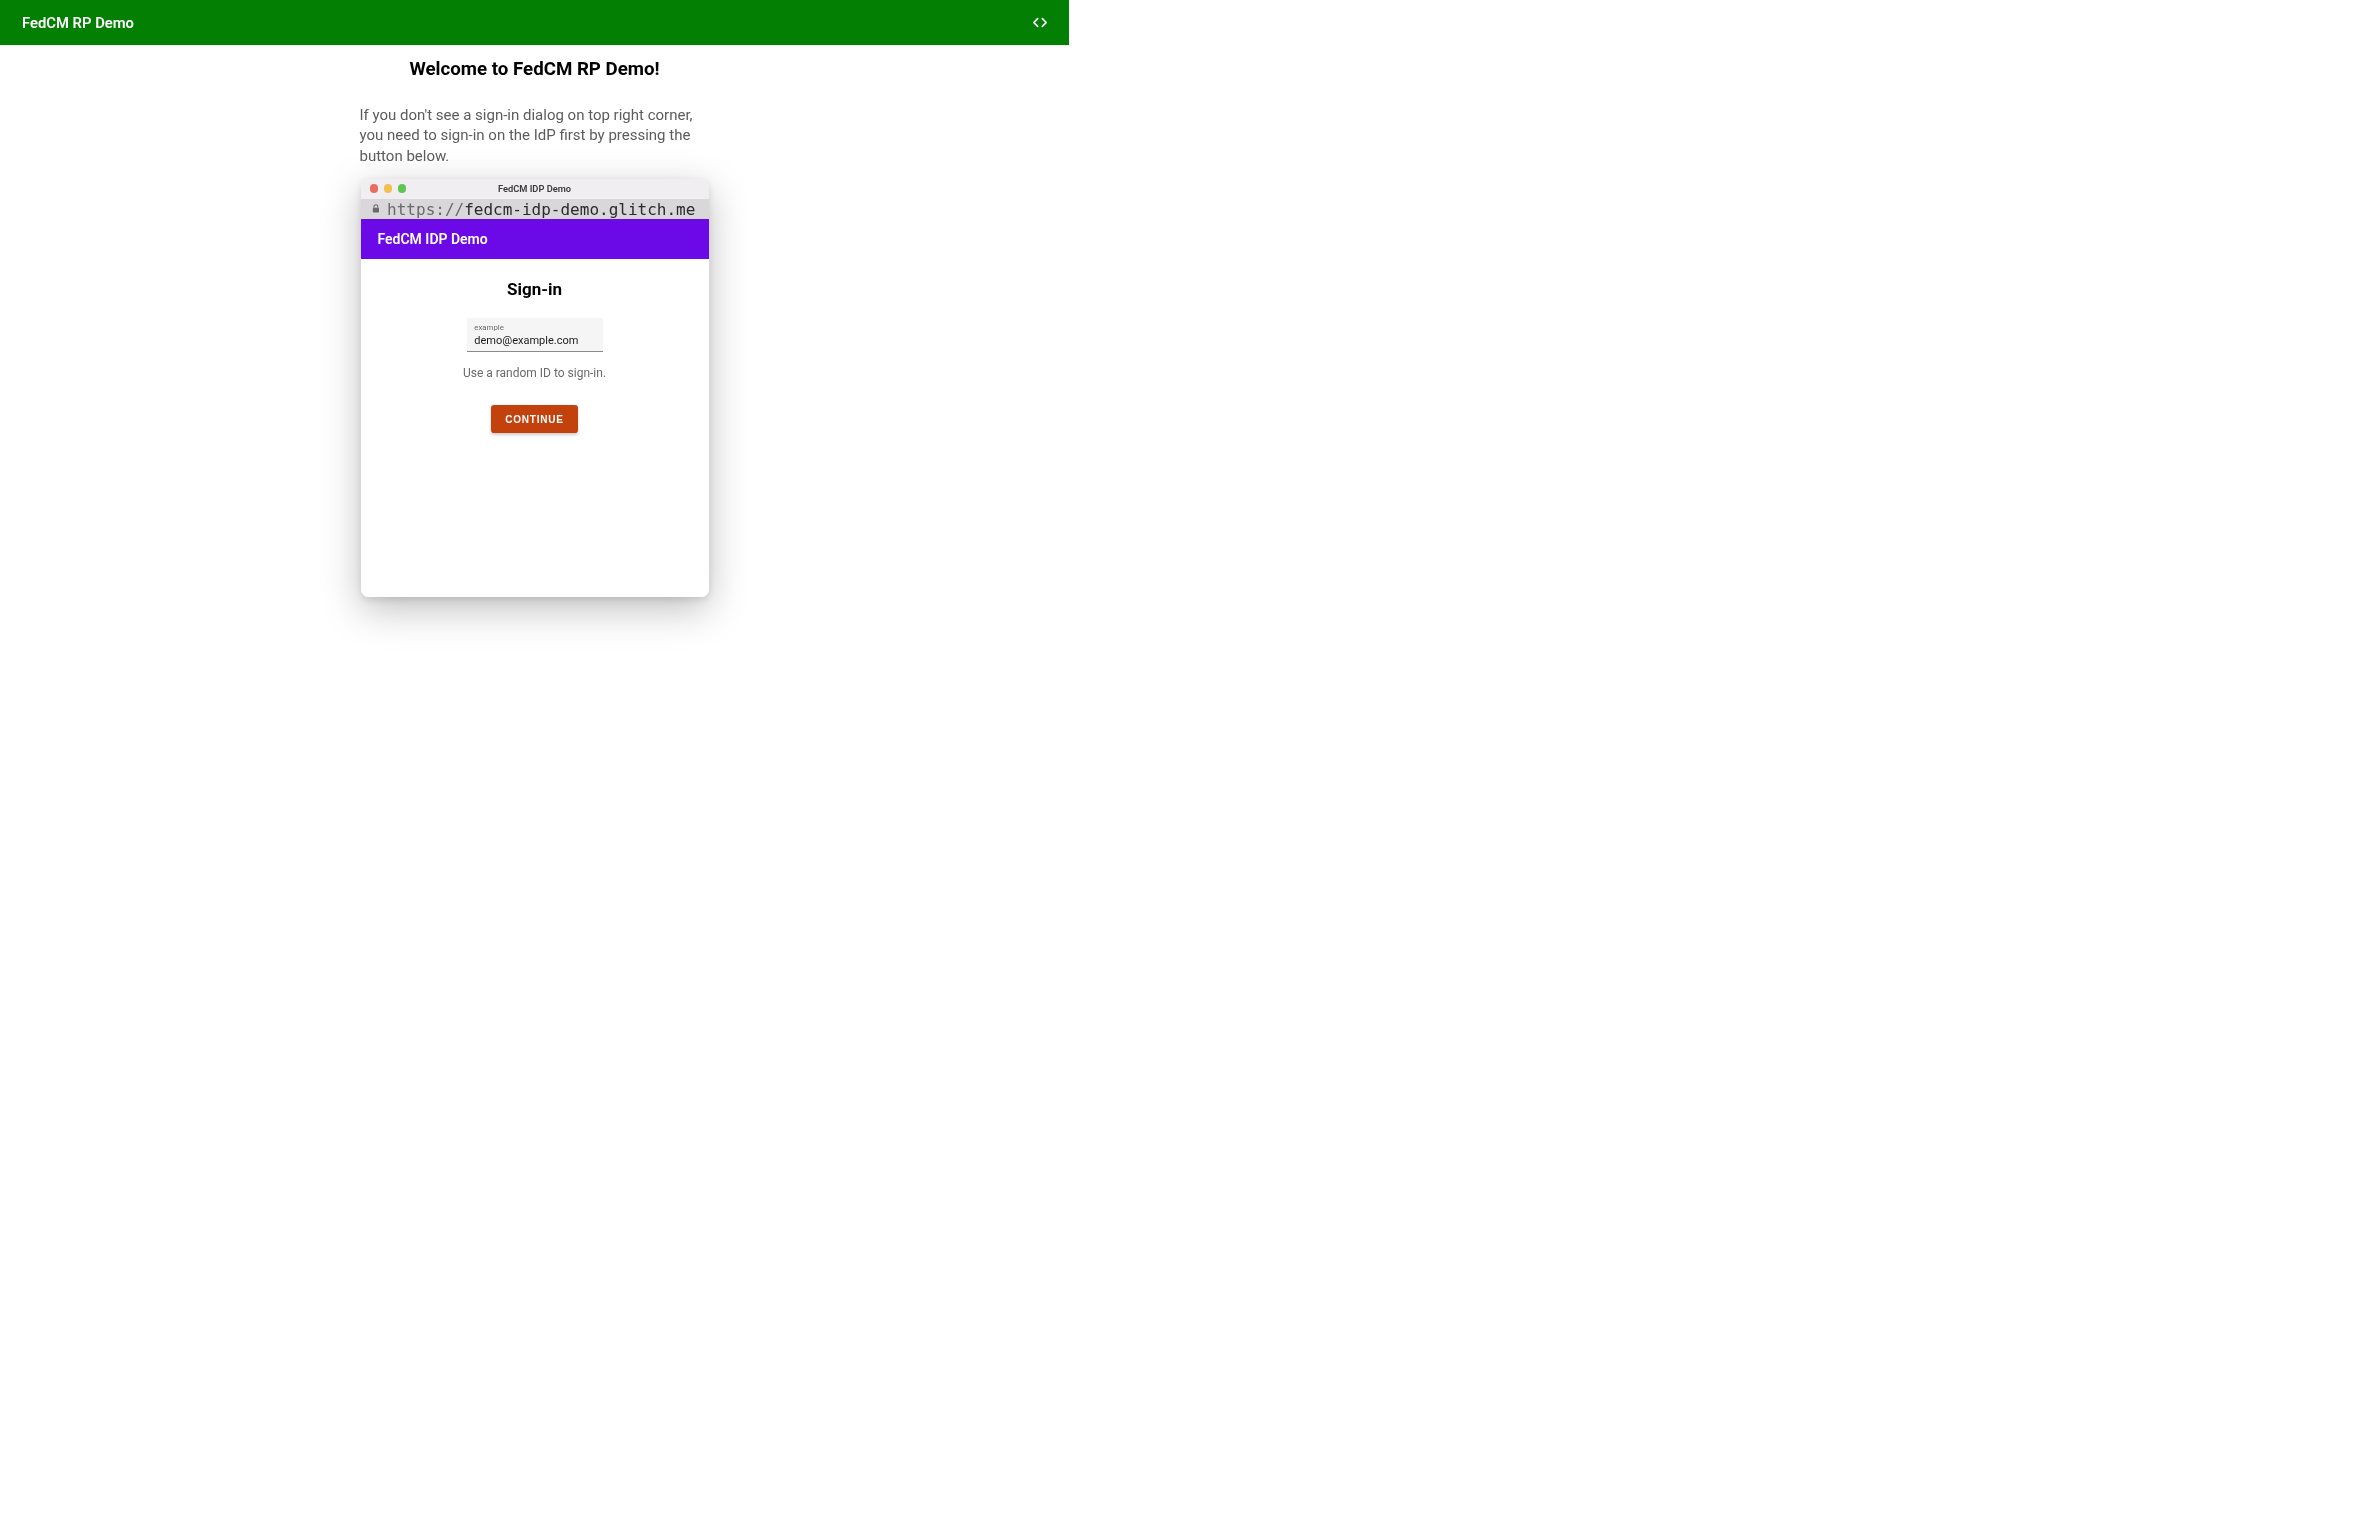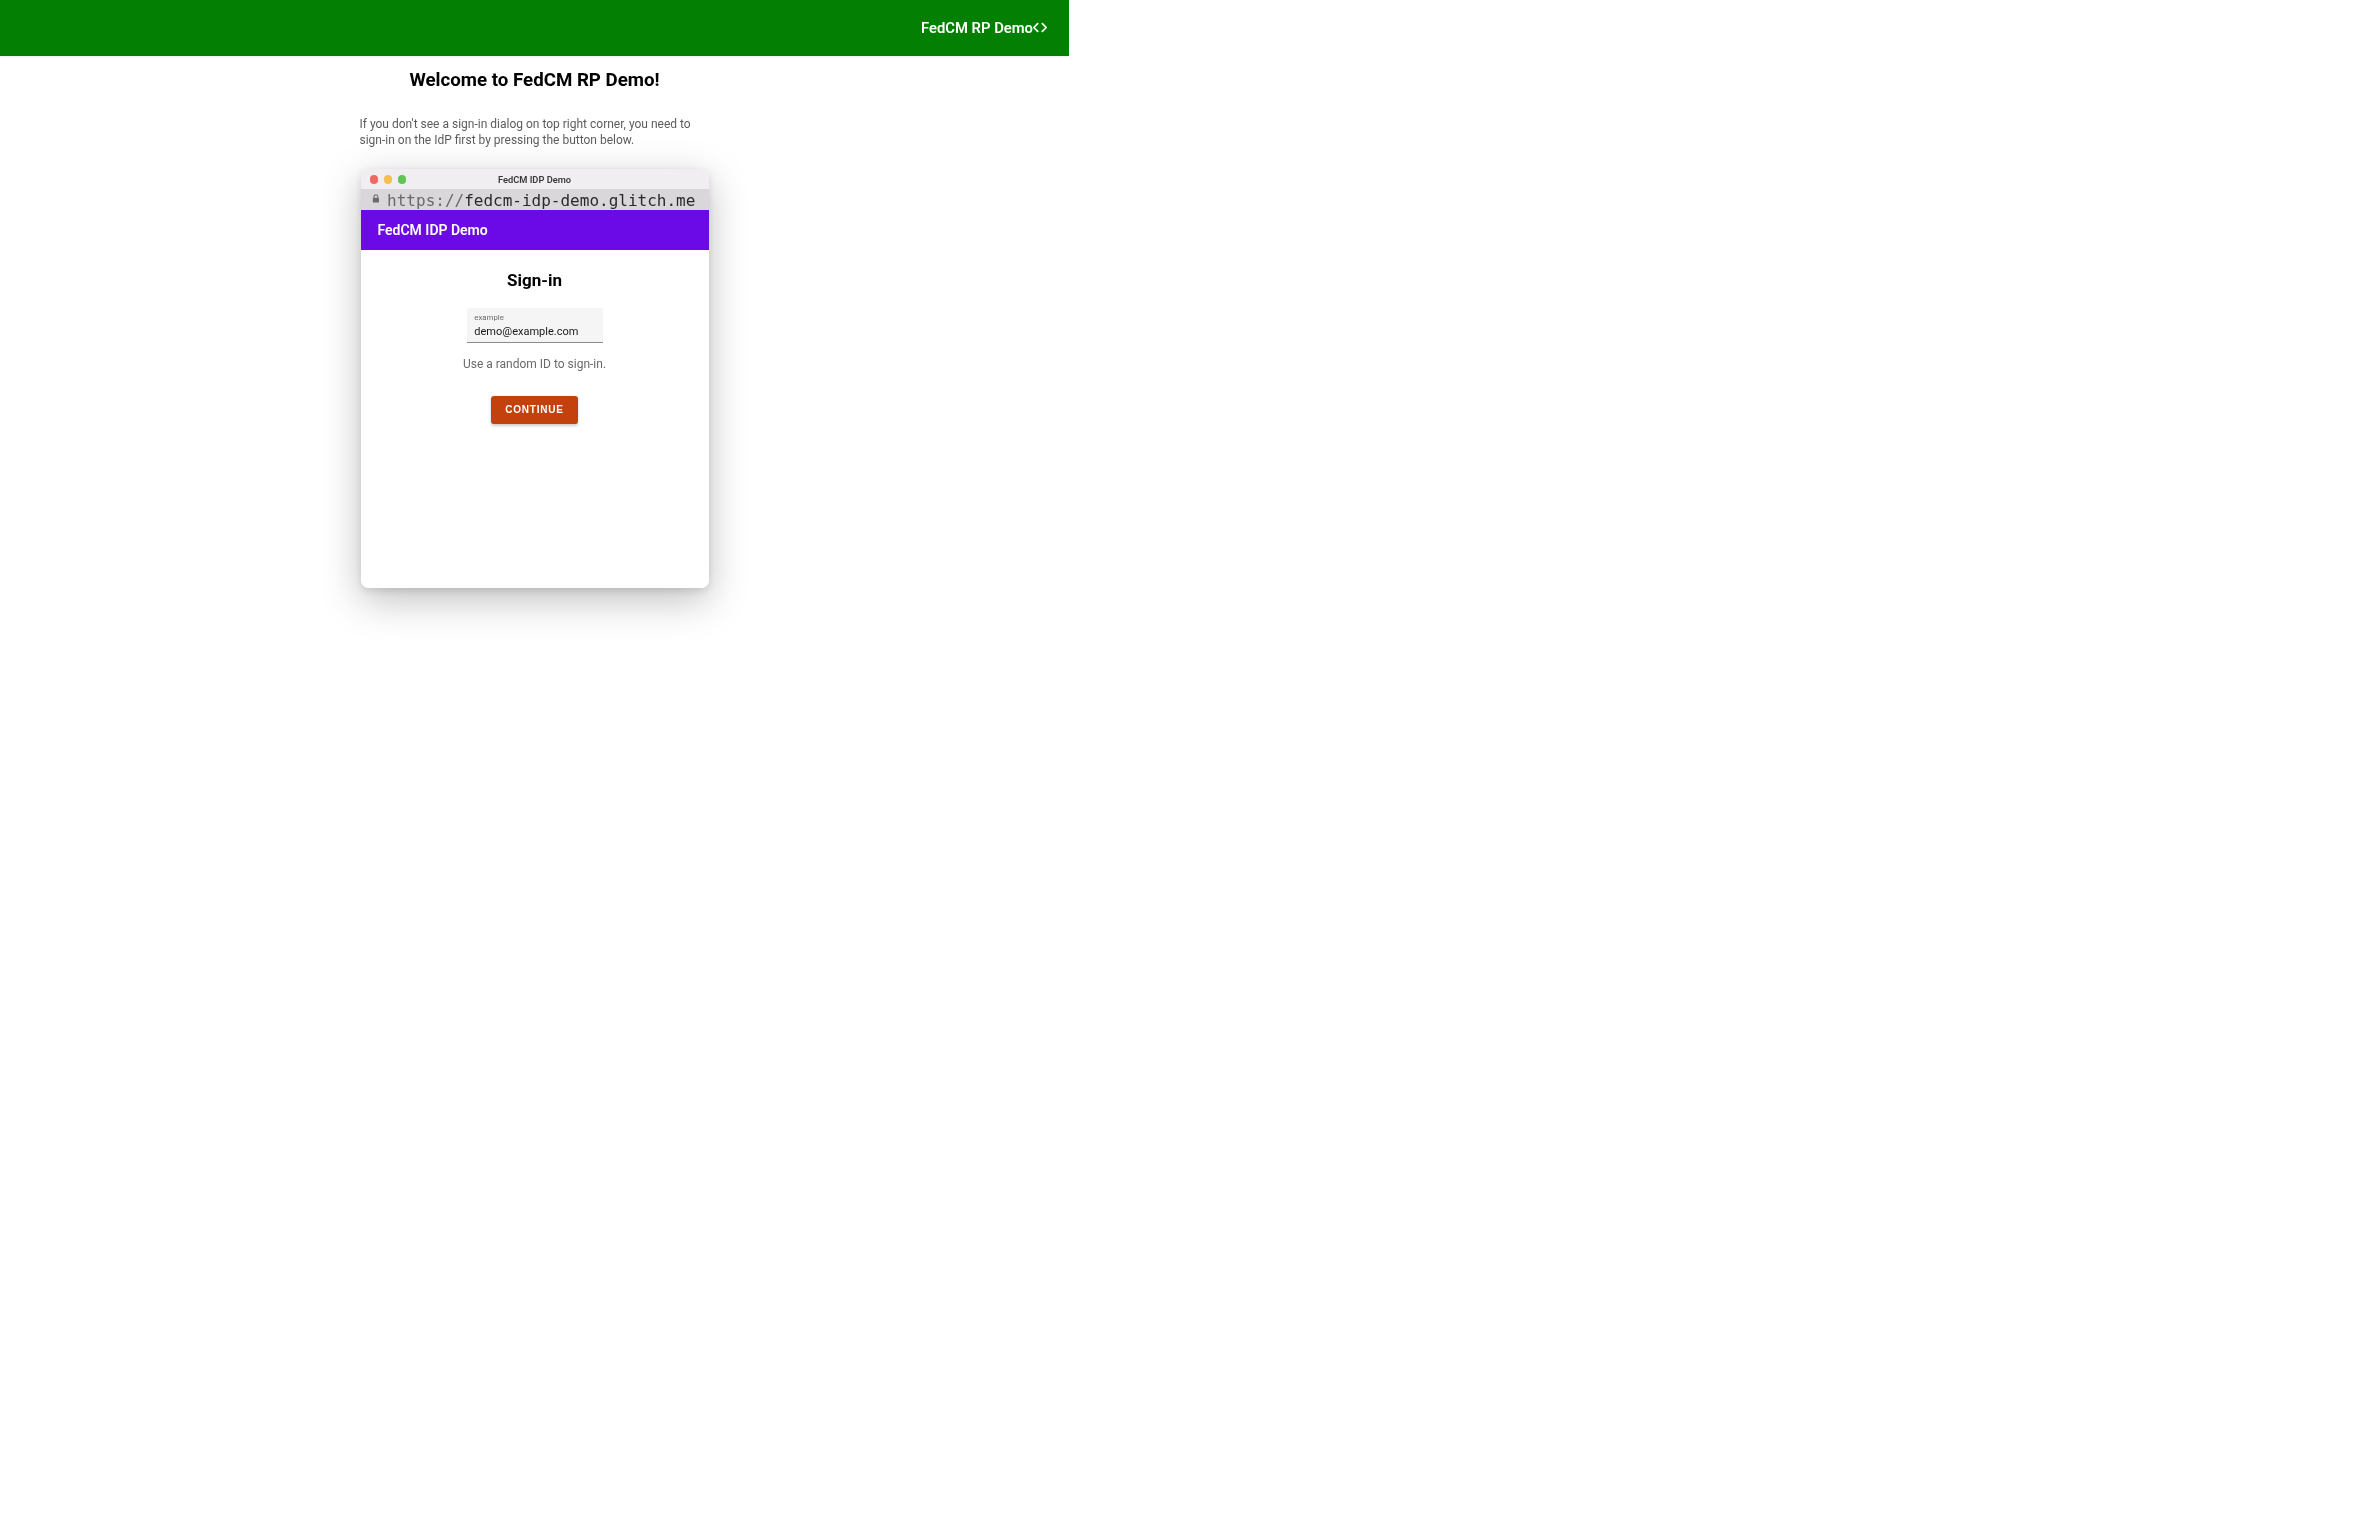--- a/index.html
+++ b/index.html
@@ -11,24 +11,24 @@
     body {
       font-family: -apple-system, BlinkMacSystemFont, "Segoe UI", Roboto, Helvetica, Arial, sans-serif;
       background: #ffffff;
       width: 1069px;
       height: 689px;
       overflow: hidden;
     }
     
     .top-bar {
       background: #038003;
-      height: 56px;
-      display: flex;
-      align-items: center;
-      justify-content: flex-end;
+      height: 45px;
+      display: flex;
+      align-items: center;
+      justify-content: space-between;
       padding: 0 22px;
       box-shadow: 0 0.8px 2.3px rgba(0,0,0,0.1);
     }
     
     .top-bar-title {
       color: #ffffff;
       font-size: 14.8px;
       font-weight: 600;
     }
     
@@ -45,25 +45,25 @@
     }
     
     .page-title {
       font-size: 18.7px;
       font-weight: 700;
       color: #000000;
       margin-bottom: 25px;
     }
     
     .instruction-text {
-      font-size: 12px;
+      font-size: 15px;
       color: #5c5c5c;
       text-align: left;
       width: 350px;
-      margin: 0 auto 21px auto;
+      margin: 0 auto 13px auto;
       line-height: 1.35;
     }
     
     .popup-window {
       width: 348px;
       margin: 0 auto;
       background: #ffffff;
       border-radius: 7.8px;
       box-shadow: 0 11.7px 39px rgba(0,0,0,0.25), 0 2.3px 7.8px rgba(0,0,0,0.1);
       overflow: hidden;

